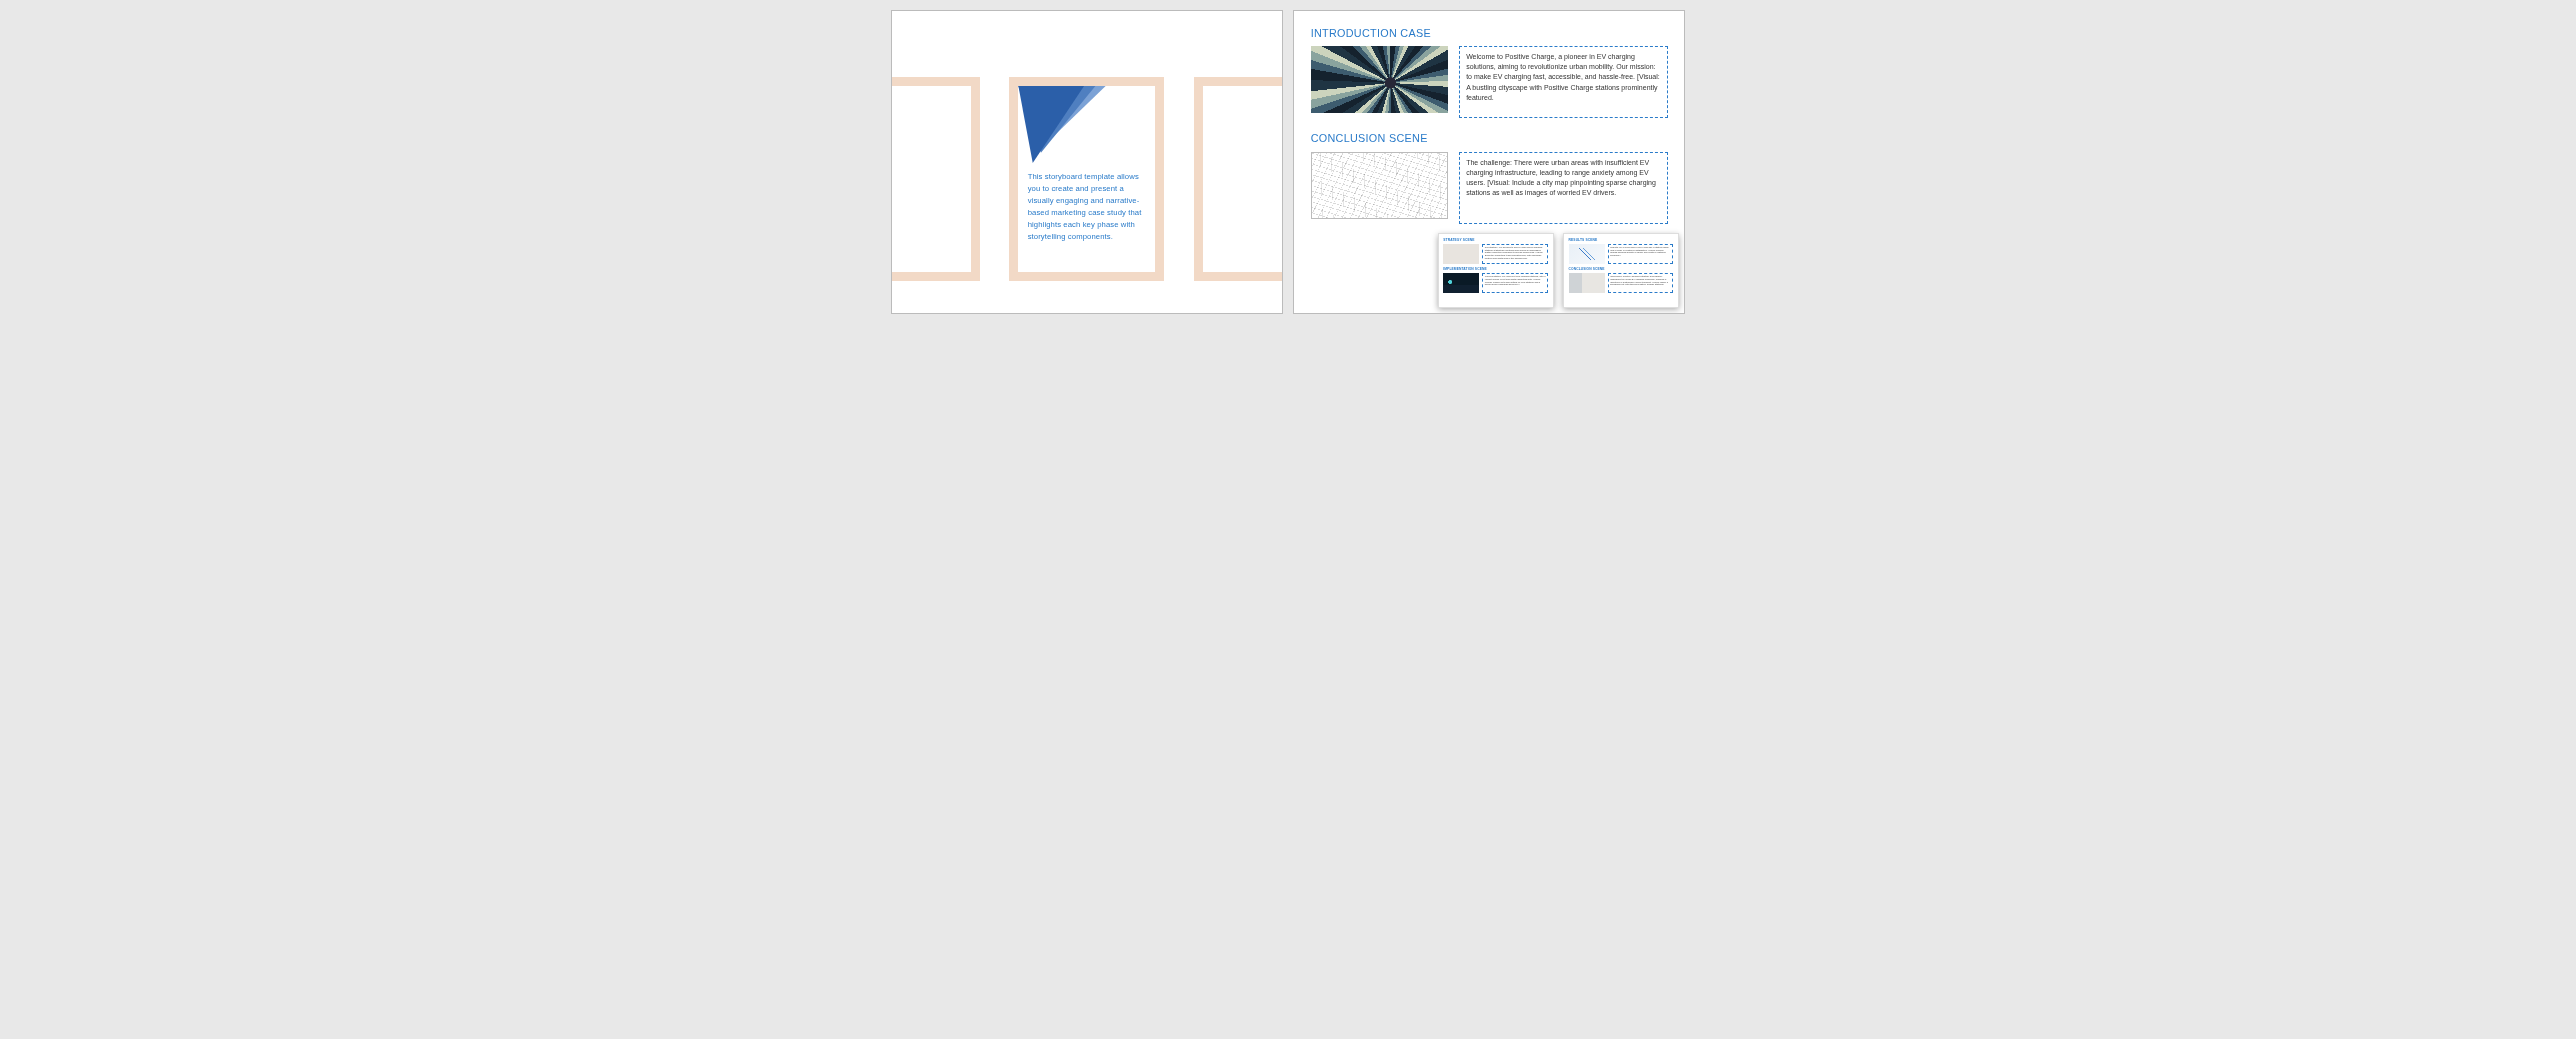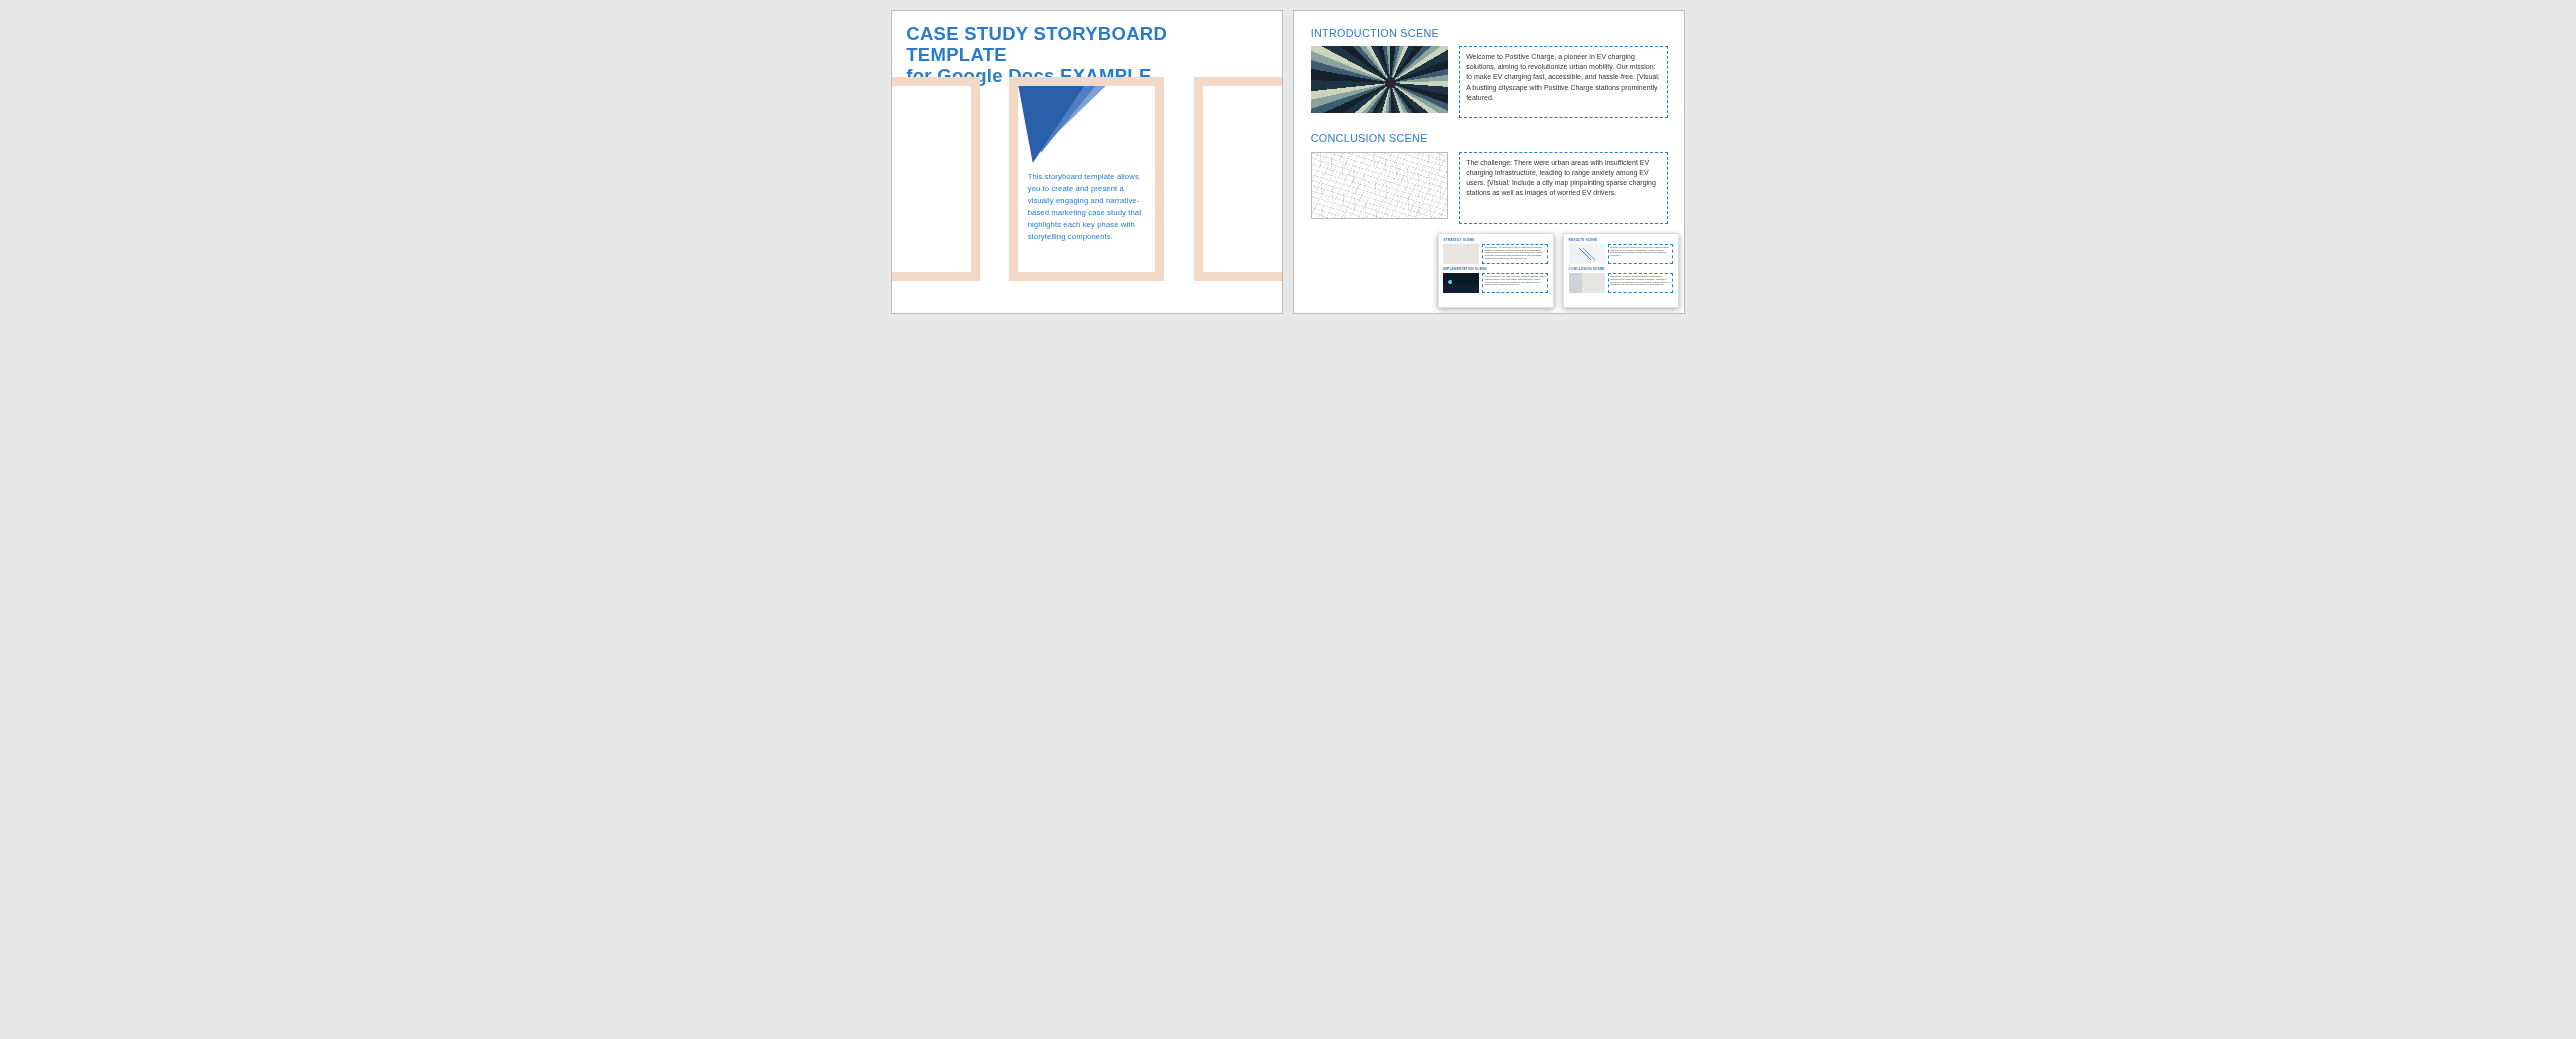--- a/index.html
+++ b/index.html
@@ -169,45 +169,41 @@
   }
   .ti-person {
     background:
       linear-gradient(90deg,#cfd3d6 0 35%, #e8e6e2 35% 100%);
   }
 </style>
 </head>
 <body>
 
 <div class="page">
-  <div class="p1-title">
-    <span>CASE STUDY STORYBOARD TEMPLATE</span><br>
-    <span>for Google Docs EXAMPLE</span>
-  </div>
 
   <div class="p1-frames">
     <div class="frame"></div>
 
     <div class="frame center">
       <svg class="triangle" width="88" height="77" viewBox="0 0 170 150">
         <polygon class="tri3" points="0,0 170,0 58,108"></polygon>
         <polygon class="tri2" points="0,0 150,0 44,130"></polygon>
         <polygon class="tri1" points="0,0 128,0 28,150"></polygon>
       </svg>
       <div class="frame-text">This storyboard template allows you to create and present a visually engaging and narrative-based marketing case study that highlights each key phase with storytelling components.</div>
     </div>
 
     <div class="frame"></div>
   </div>
 </div>
 
 <div class="page p2">
 
   <div class="scene">
-    <div class="scene-title">INTRODUCTION SCENE</div>
+    <div class="scene-title">INTRODUCTION CASE</div>
     <div class="scene-row">
       <div class="scene-img img-tunnel"></div>
       <div class="scene-desc">Welcome to Positive Charge, a pioneer in EV charging solutions, aiming to revolutionize urban mobility. Our mission: to make EV charging fast, accessible, and hassle-free. [Visual: A bustling cityscape with Positive Charge stations prominently featured.</div>
     </div>
   </div>
 
   <div class="scene">
     <div class="scene-title">CONCLUSION SCENE</div>
     <div class="scene-row">
       <div class="scene-img img-map"></div>

